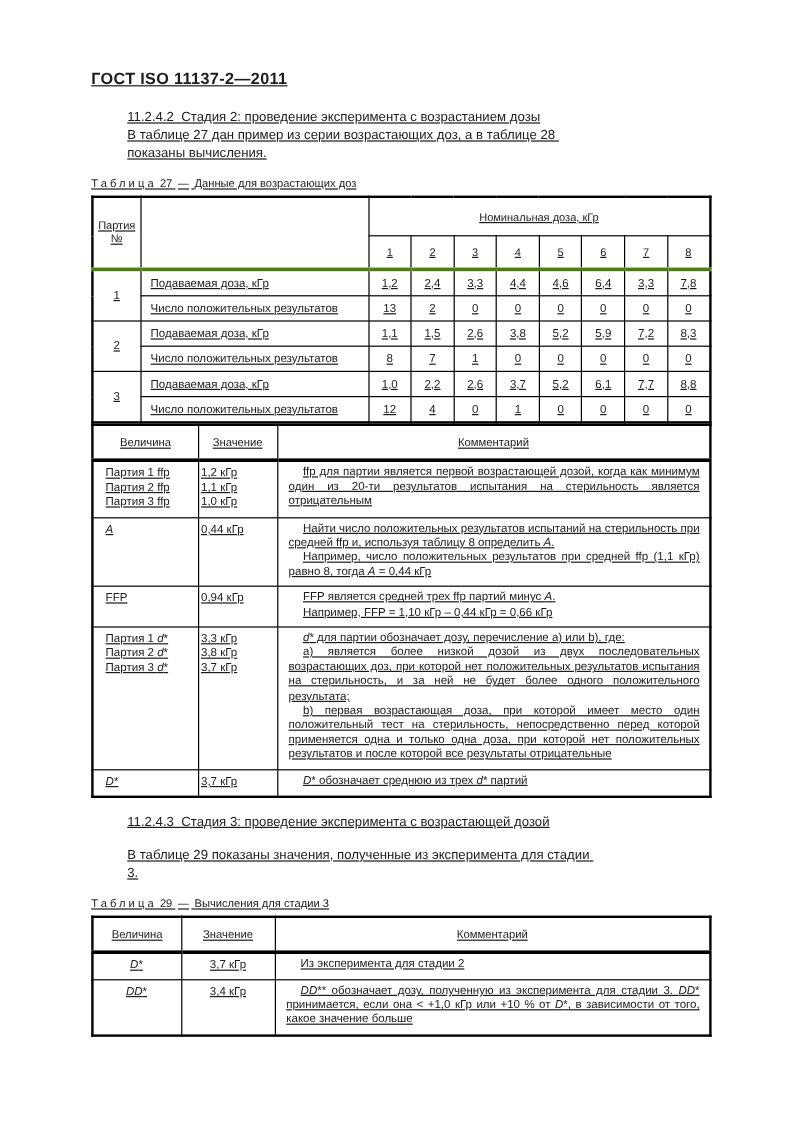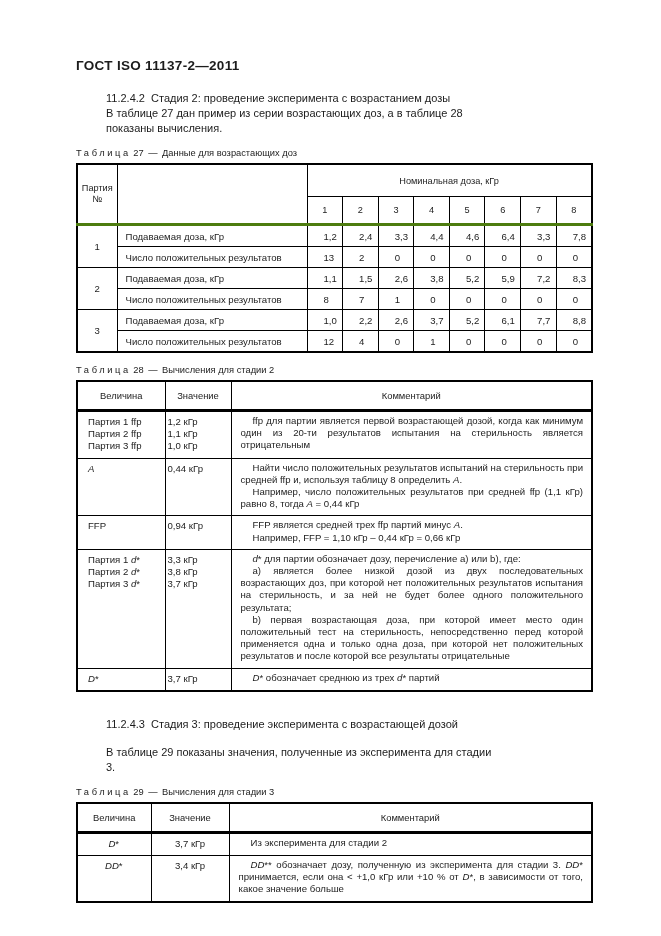--- a/index.html
+++ b/index.html
@@ -1,42 +1,42 @@
 <!DOCTYPE html>
 <html><head>
 <meta charset="utf-8">
 <style>
   html,body{margin:0;padding:0;}
   body{
     width:661px;height:936px;background:#ffffff;overflow:hidden;
     font-family:"Liberation Sans",sans-serif;color:#1c1c1c;
     -webkit-font-smoothing:antialiased;
   }
-  .page{box-sizing:border-box;width:564px;height:936px;padding:58px 70px 0 76px;}
+  .page{box-sizing:border-box;width:564px;height:936px;padding:58px 70px 0 76px;text-decoration:underline;}
   .doc-header{font-size:13.5px;font-weight:bold;letter-spacing:.3px;margin:0 0 18px 0;}
   .para{font-size:11px;line-height:15px;margin:0;padding-left:30px;white-space:pre-wrap;}
   .s2-text{}
-  .s3-heading{margin-top:25px;}
+  .s3-heading{margin-top:13px;}
   .s3-text{margin-top:13px;margin-bottom:10px;}
   .tcaption{font-size:9.3px;margin:12px 0 5px 0;color:#222;}
   .tcaption .cw{letter-spacing:2.6px;}
   .tcaption .cd{margin:0 2px;}
   table{border-collapse:collapse;width:515px;table-layout:fixed;
         font-size:9.6px;color:#1c1c1c;border:2px solid #000;}
   th,td{border:1px solid #000;vertical-align:middle;}
   
   .t27 th{font-weight:normal;font-size:9.2px;text-align:center;padding:2px;}
   .t27 .pno-h{white-space:pre-line;line-height:11px;}
   .t27 .groupname{height:27px;}
   .t27 .numh{height:22px;}
   .t27 .sep{border-bottom:3px solid #4d7c0f;margin-left:13px;}
   .t27 td{height:18px;}
   .t27 .pno{text-align:center;}
   .t27 .rlabel{text-align:left;padding:1px 8px;}
-  .t27 .numc{text-align:left;padding:1px 16px;}
+  .t27 .numc{text-align:center;padding:1px 2px;}
   
   .vtable thead th{font-weight:normal;font-size:9.4px;text-align:center;
                    padding:8px 3px;border-bottom:3px solid #000;margin-left:44px;}
   .vtable td{vertical-align:top;line-height:12.2px;}
   .vtable .vcell{padding:4px 3px 5px 10px;text-align:left;}
   .vtable .acell{padding:4px 2px 5px 2px;}
   .vtable .ccell{padding:3px 8px 5px 9px;text-align:justify;}
   .vtable .ccell p{margin:0;text-indent:12px;}
   .t29 .vcell,.t29 .acell{text-align:center;padding-left:2px;}
   .t29 td{padding-top:5px;padding-bottom:6px;}
@@ -155,26 +155,20 @@
           <td class="numc">0</td>
           <td class="numc">1</td>
           <td class="numc">0</td>
           <td class="numc">0</td>
           <td class="numc">0</td>
           <td class="numc">0</td>
         </tr>
       </tbody>
   </table>
 
-  <p class="tcaption">
-    <span class="cw">Таблица</span>
-    <span>28</span>
-    <span class="cd">—</span>
-    <span>Вычисления для стадии 2</span>
-  </p>
 
   <table class="vtable t28">
     <colgroup>
         <col style="width:88px">
         <col style="width:66px">
         <col style="width:361px">
       </colgroup>
     <thead>
       <tr>
         <th>Величина</th>

